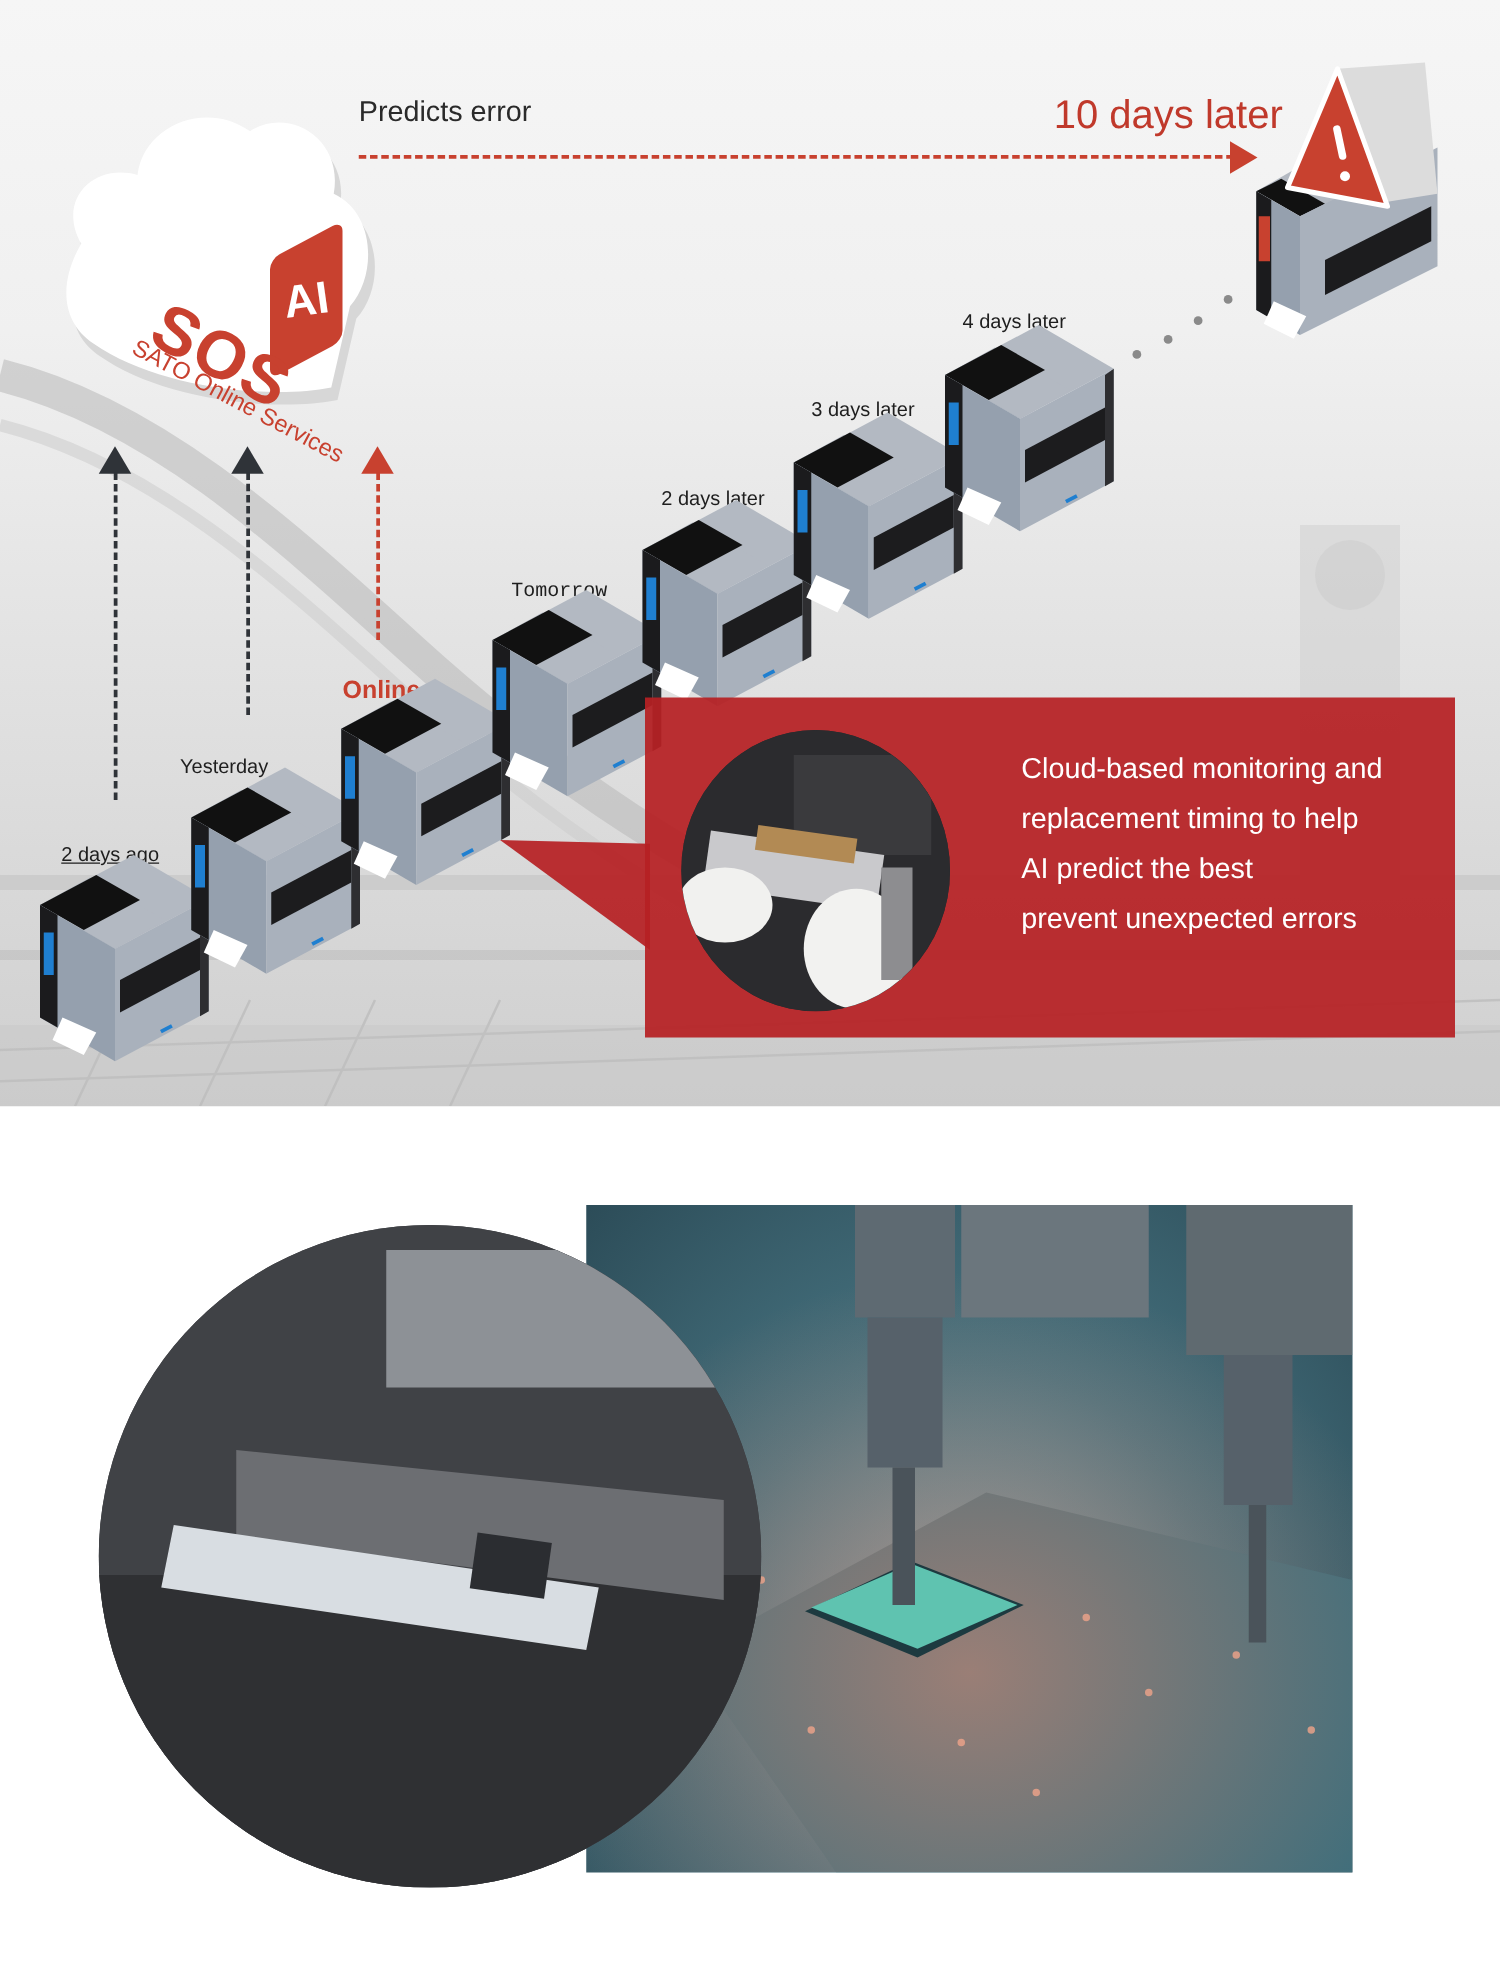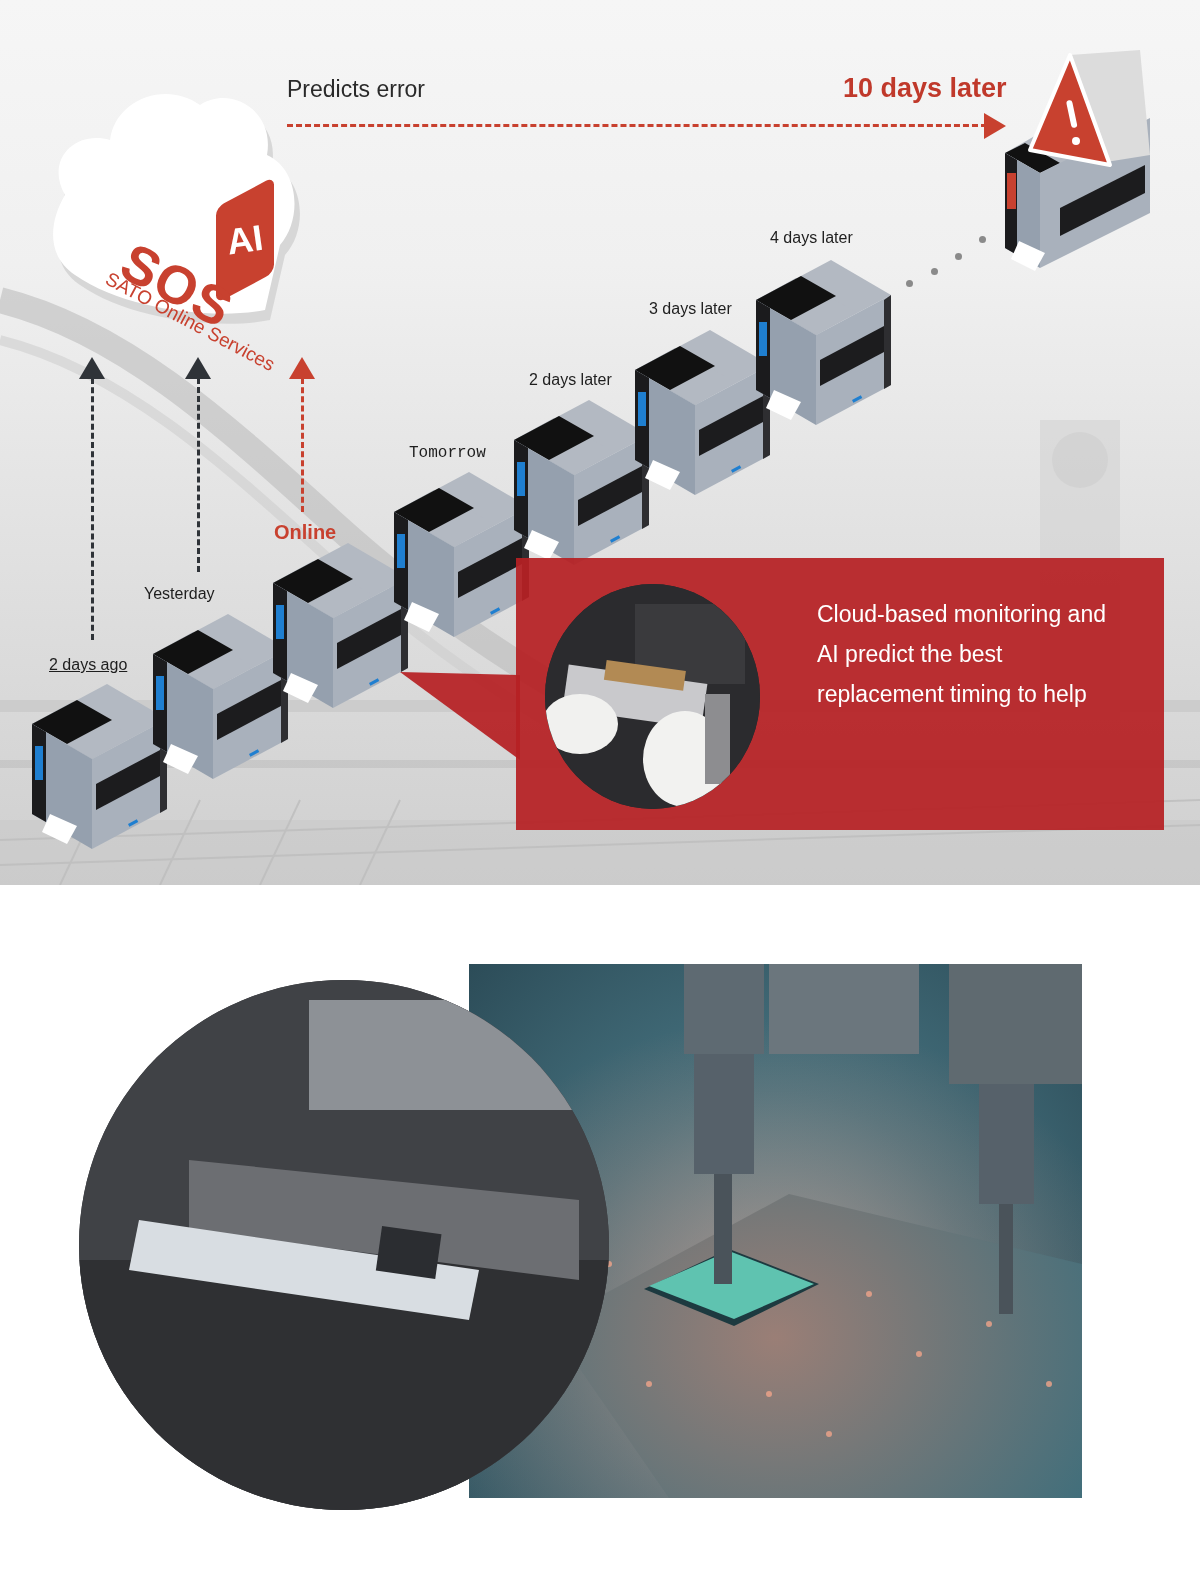--- a/index.html
+++ b/index.html
@@ -21,34 +21,34 @@
     color: #c8412f; font-weight: bold; font-size: 54px; letter-spacing: 1px; }
   .cloud-sub { position: absolute; left: 72px; top: 198px; transform: rotate(28deg); transform-origin: left top;
     color: #c8412f; font-size: 19px; white-space: nowrap; }
   .ai-badge { position: absolute; left: 176px; top: 122px; width: 58px; height: 96px;
     background: #c8412f; border-radius: 8px; transform: skewY(-28deg);
     color: #fff; font-weight: bold; font-size: 36px; display: flex; align-items: center; justify-content: center; }
   .ai-badge span { transform: skewY(28deg) rotate(-8deg); display: block; }
 
   
   .predicts-label { position: absolute; left: 287px; top: 76px; font-size: 23px; color: #2a2a2a; }
-  .days10-label { position: absolute; left: 843px; top: 73px; font-size: 27px; font-weight: bold; color: #c0392b; }
+  .days10-label { position: absolute; left: 843px; top: 73px; font-size: 32px; font-weight: normal; color: #c0392b; }
   .predict-line { position: absolute; left: 287px; top: 124px; width: 700px; height: 0;
     border-top: 3px dashed #c8412f; }
   .predict-head { position: absolute; left: 984px; top: 113px; width: 0; height: 0;
     border-top: 13px solid transparent; border-bottom: 13px solid transparent; border-left: 22px solid #c8412f; }
 
   
   .varrow { position: absolute; width: 0; border-left: 3px dashed #2f3338; }
   .varrow.red { border-left-color: #c8412f; }
   .varrow-head { position: absolute; width: 0; height: 0;
     border-left: 13px solid transparent; border-right: 13px solid transparent; border-bottom: 22px solid #2f3338; }
   .varrow-head.red { border-bottom-color: #c8412f; }
 
-  .day-label { position: absolute; font-size: 16px; color: #1e1e1e; white-space: nowrap; }
+  .day-label { position: absolute; font-size: 16px; color: #1e1e1e; white-space: nowrap; margin-top: 20px; }
   .day-label.today { color: #c8412f; font-weight: bold; font-size: 20px; }
 
   
   .dot { position: absolute; width: 7px; height: 7px; border-radius: 50%; background: #8a8a8a; }
 
   .footnote { position: absolute; left: 967px; top: 288px; font-size: 18px; color: #2a2a2a; line-height: 32.5px; width: 220px; }
 
   
   .callout { position: absolute; left: 516px; top: 558px; width: 648px; height: 272px; background: rgba(182, 32, 35, 0.93); }
   .callout-text { position: absolute; left: 804px; top: 594px; width: 350px; color: #ffffff; font-size: 23px; line-height: 40px; margin-left: 13px; }
@@ -179,22 +179,23 @@
       <rect x="90" y="20" width="110" height="80" fill="#3a3a3d"></rect>
       <rect x="20" y="90" width="140" height="45" fill="#c9c9cc" transform="rotate(8 90 112)"></rect>
       <rect x="60" y="80" width="80" height="20" fill="#b28a54" transform="rotate(8 90 90)"></rect>
       <ellipse cx="35" cy="140" rx="38" ry="30" fill="#f1f1ef"></ellipse>
       <ellipse cx="140" cy="175" rx="42" ry="48" fill="#f2f2f0"></ellipse>
       <rect x="160" y="110" width="25" height="90" fill="#8d8d90"></rect>
     </svg>
   </div>
   <div class="callout-text">
     <div>Cloud-based monitoring and</div>
+    <div>replacement timing to help</div>
     <div>AI predict the best</div>
-    <div>replacement timing to help</div>
+    <div>prevent unexpected errors</div>
   </div>
 </div>
 
 <div class="photo-right">
   <svg width="613" height="534" viewBox="0 0 613 534">
     <defs>
       <radialGradient id="glow" cx="50%" cy="70%" r="60%">
         <stop offset="0%" stop-color="#e58c72" stop-opacity="0.55"></stop>
         <stop offset="100%" stop-color="#e58c72" stop-opacity="0"></stop>
       </radialGradient>

